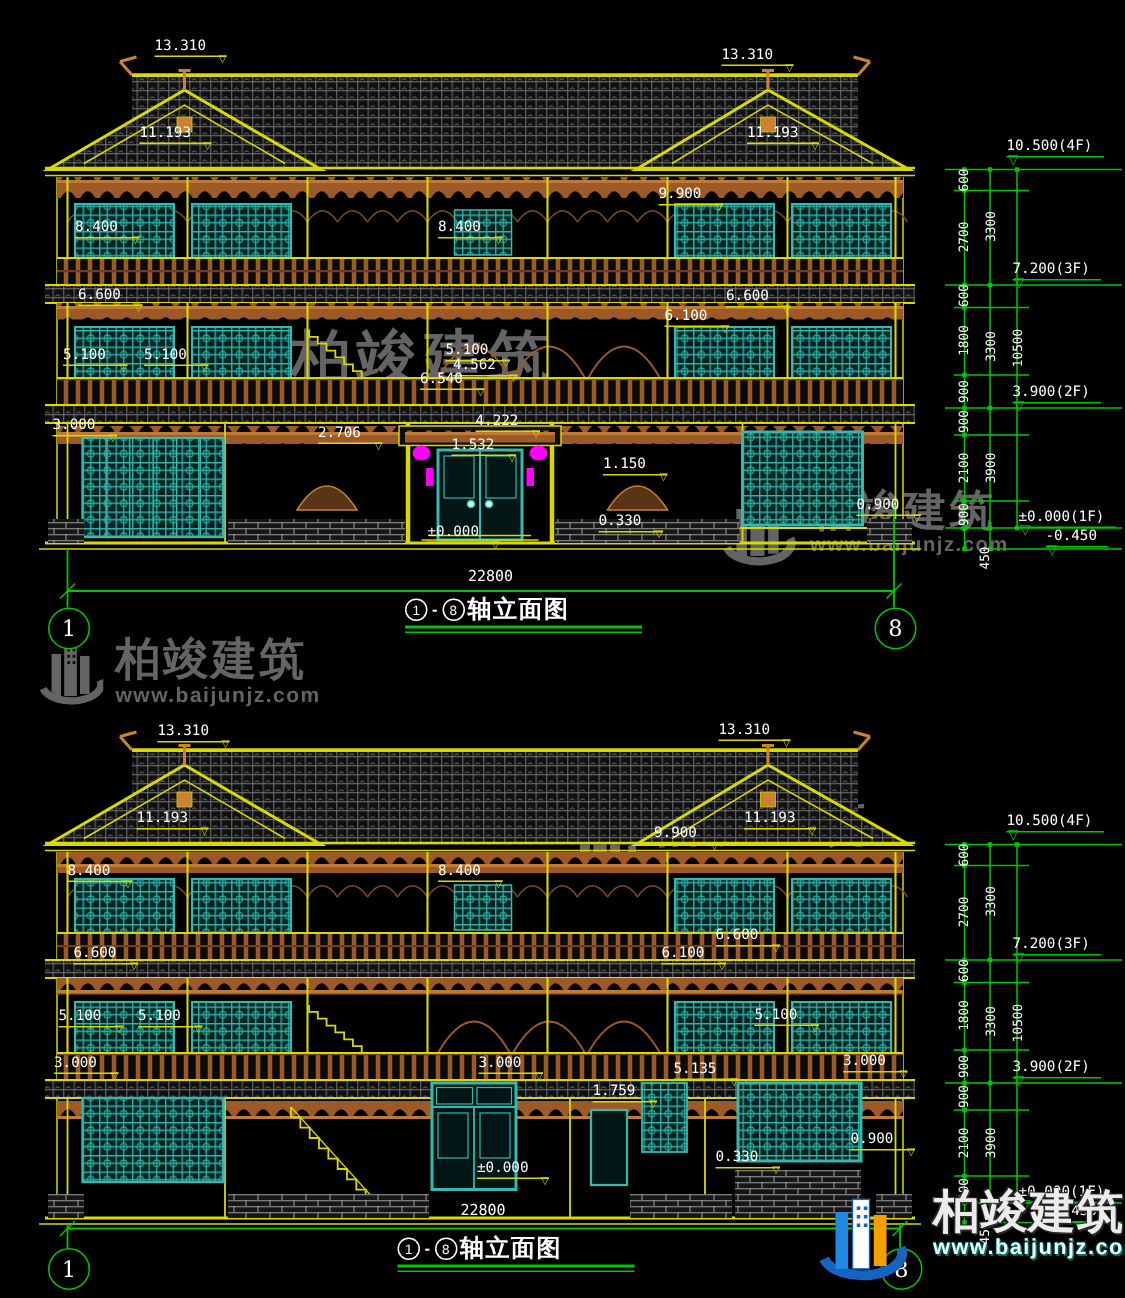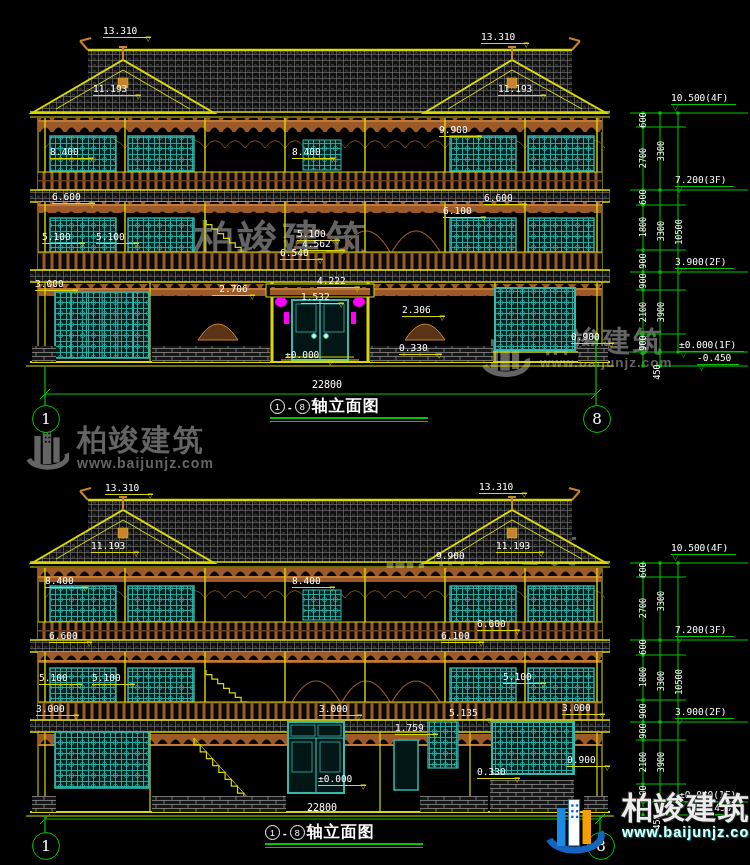--- a/index.html
+++ b/index.html
@@ -511,24 +511,24 @@
       </div></div>
     <div class="lb" style="left: 280px; top: 248px;"><span>6.540</span><div class="ul" style="background: rgb(217, 217, 0); width: 43px;">
         <span class="tr" style="color: rgb(217, 217, 0); right: 0px;">▽</span>
       </div></div>
     <div class="lb" style="left: 317px; top: 276px;"><span>4.222</span><div class="ul" style="background: rgb(217, 217, 0); width: 43px;">
         <span class="tr" style="color: rgb(217, 217, 0); right: 0px;">▽</span>
       </div></div>
     <div class="lb" style="left: 301px; top: 292px;"><span>1.532</span><div class="ul" style="background: rgb(217, 217, 0); width: 43px;">
         <span class="tr" style="color: rgb(217, 217, 0); right: 0px;">▽</span>
       </div></div>
-    <div class="lb" style="left: 212px; top: 284px; text-align: center;"><span>2.706</span><div class="ul" style="background: rgb(217, 217, 0); width: 43px;">
-        <span class="tr" style="color: rgb(217, 217, 0); right: 0px;">▽</span>
-      </div></div>
-    <div class="lb" style="left: 402px; top: 305px;"><span>2.306</span><div class="ul" style="background: rgb(217, 217, 0); width: 43px;">
+    <div class="lb" style="left: 212px; top: 284px;"><span>2.706</span><div class="ul" style="background: rgb(217, 217, 0); width: 43px;">
+        <span class="tr" style="color: rgb(217, 217, 0); right: 0px;">▽</span>
+      </div></div>
+    <div class="lb" style="left: 402px; top: 305px;"><span>1.150</span><div class="ul" style="background: rgb(217, 217, 0); width: 43px;">
         <span class="tr" style="color: rgb(217, 217, 0); right: 0px;">▽</span>
       </div></div>
     <div class="lb" style="left: 399px; top: 343px;"><span>0.330</span><div class="ul" style="background: rgb(217, 217, 0); width: 43px;">
         <span class="tr" style="color: rgb(217, 217, 0); right: 0px;">▽</span>
       </div></div>
     <div class="lb" style="left: 285px; top: 350px;"><span>±0.000</span><div class="ul" style="background: rgb(217, 217, 0); width: 48px;">
         <span class="tr" style="color: rgb(217, 217, 0); right: 0px;">▽</span>
       </div></div>
     <div class="lb" style="left: 481px; top: 32px;"><span>13.310</span><div class="ul" style="background: rgb(217, 217, 0); width: 48px;">
         <span class="tr" style="color: rgb(217, 217, 0); right: 0px;">▽</span>

